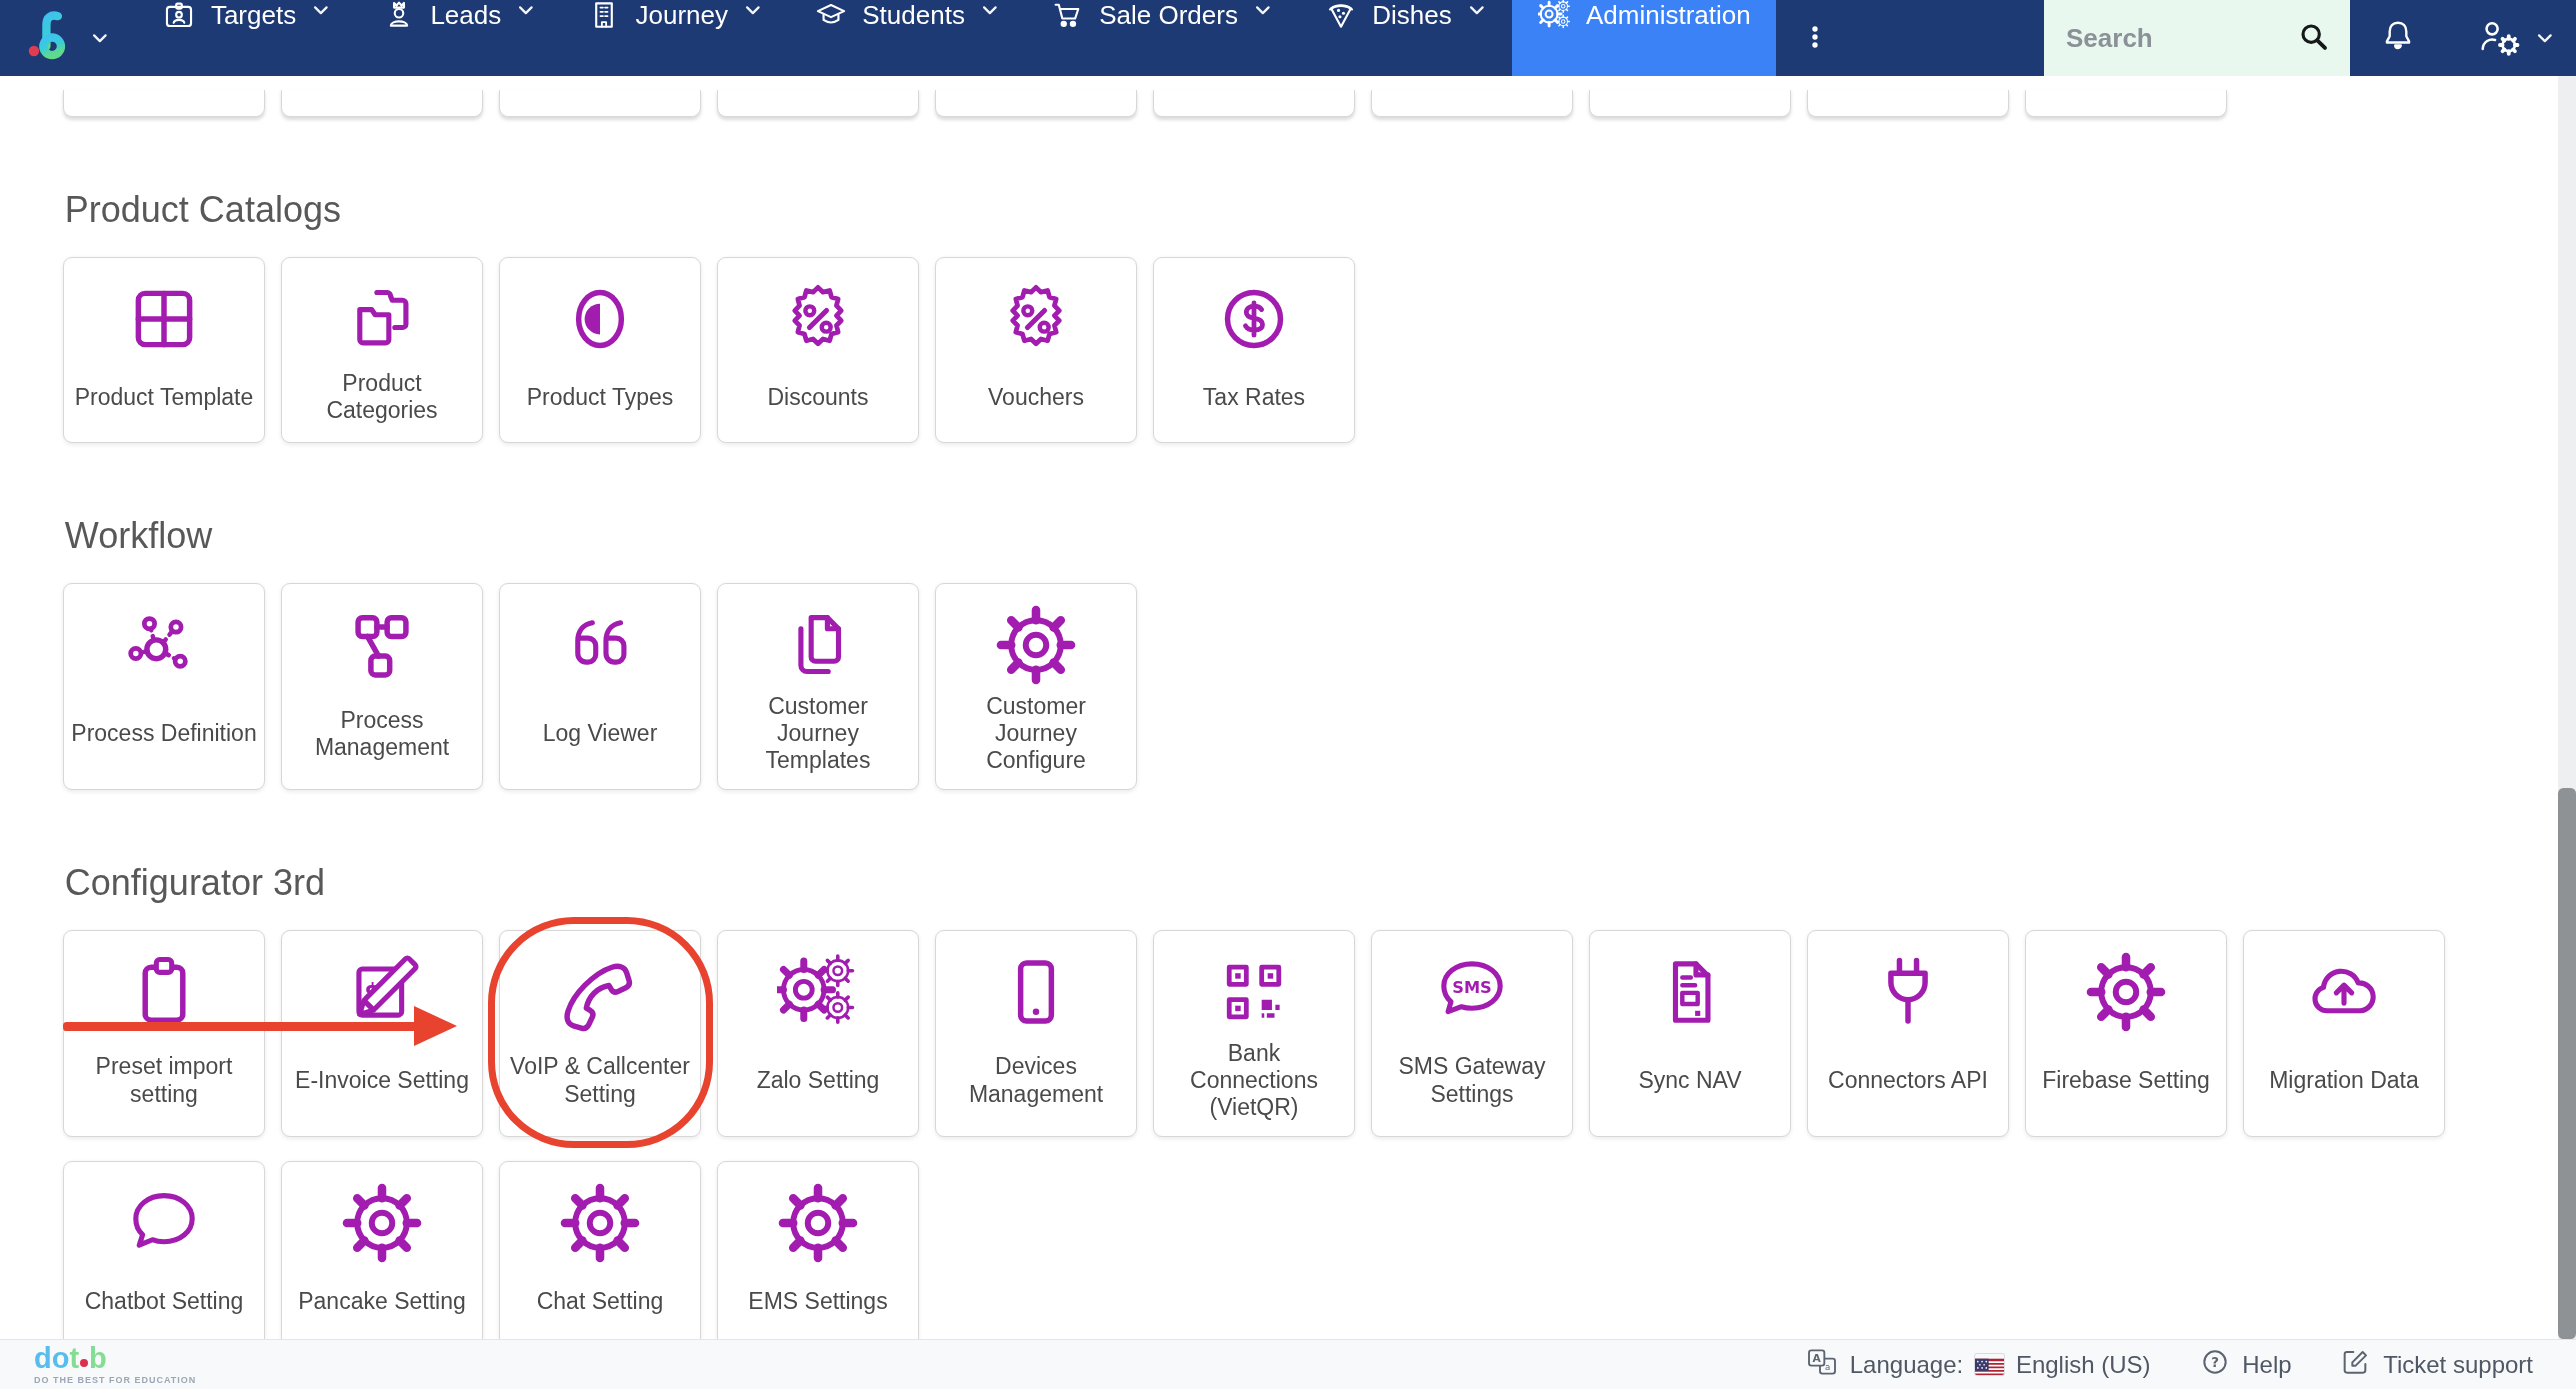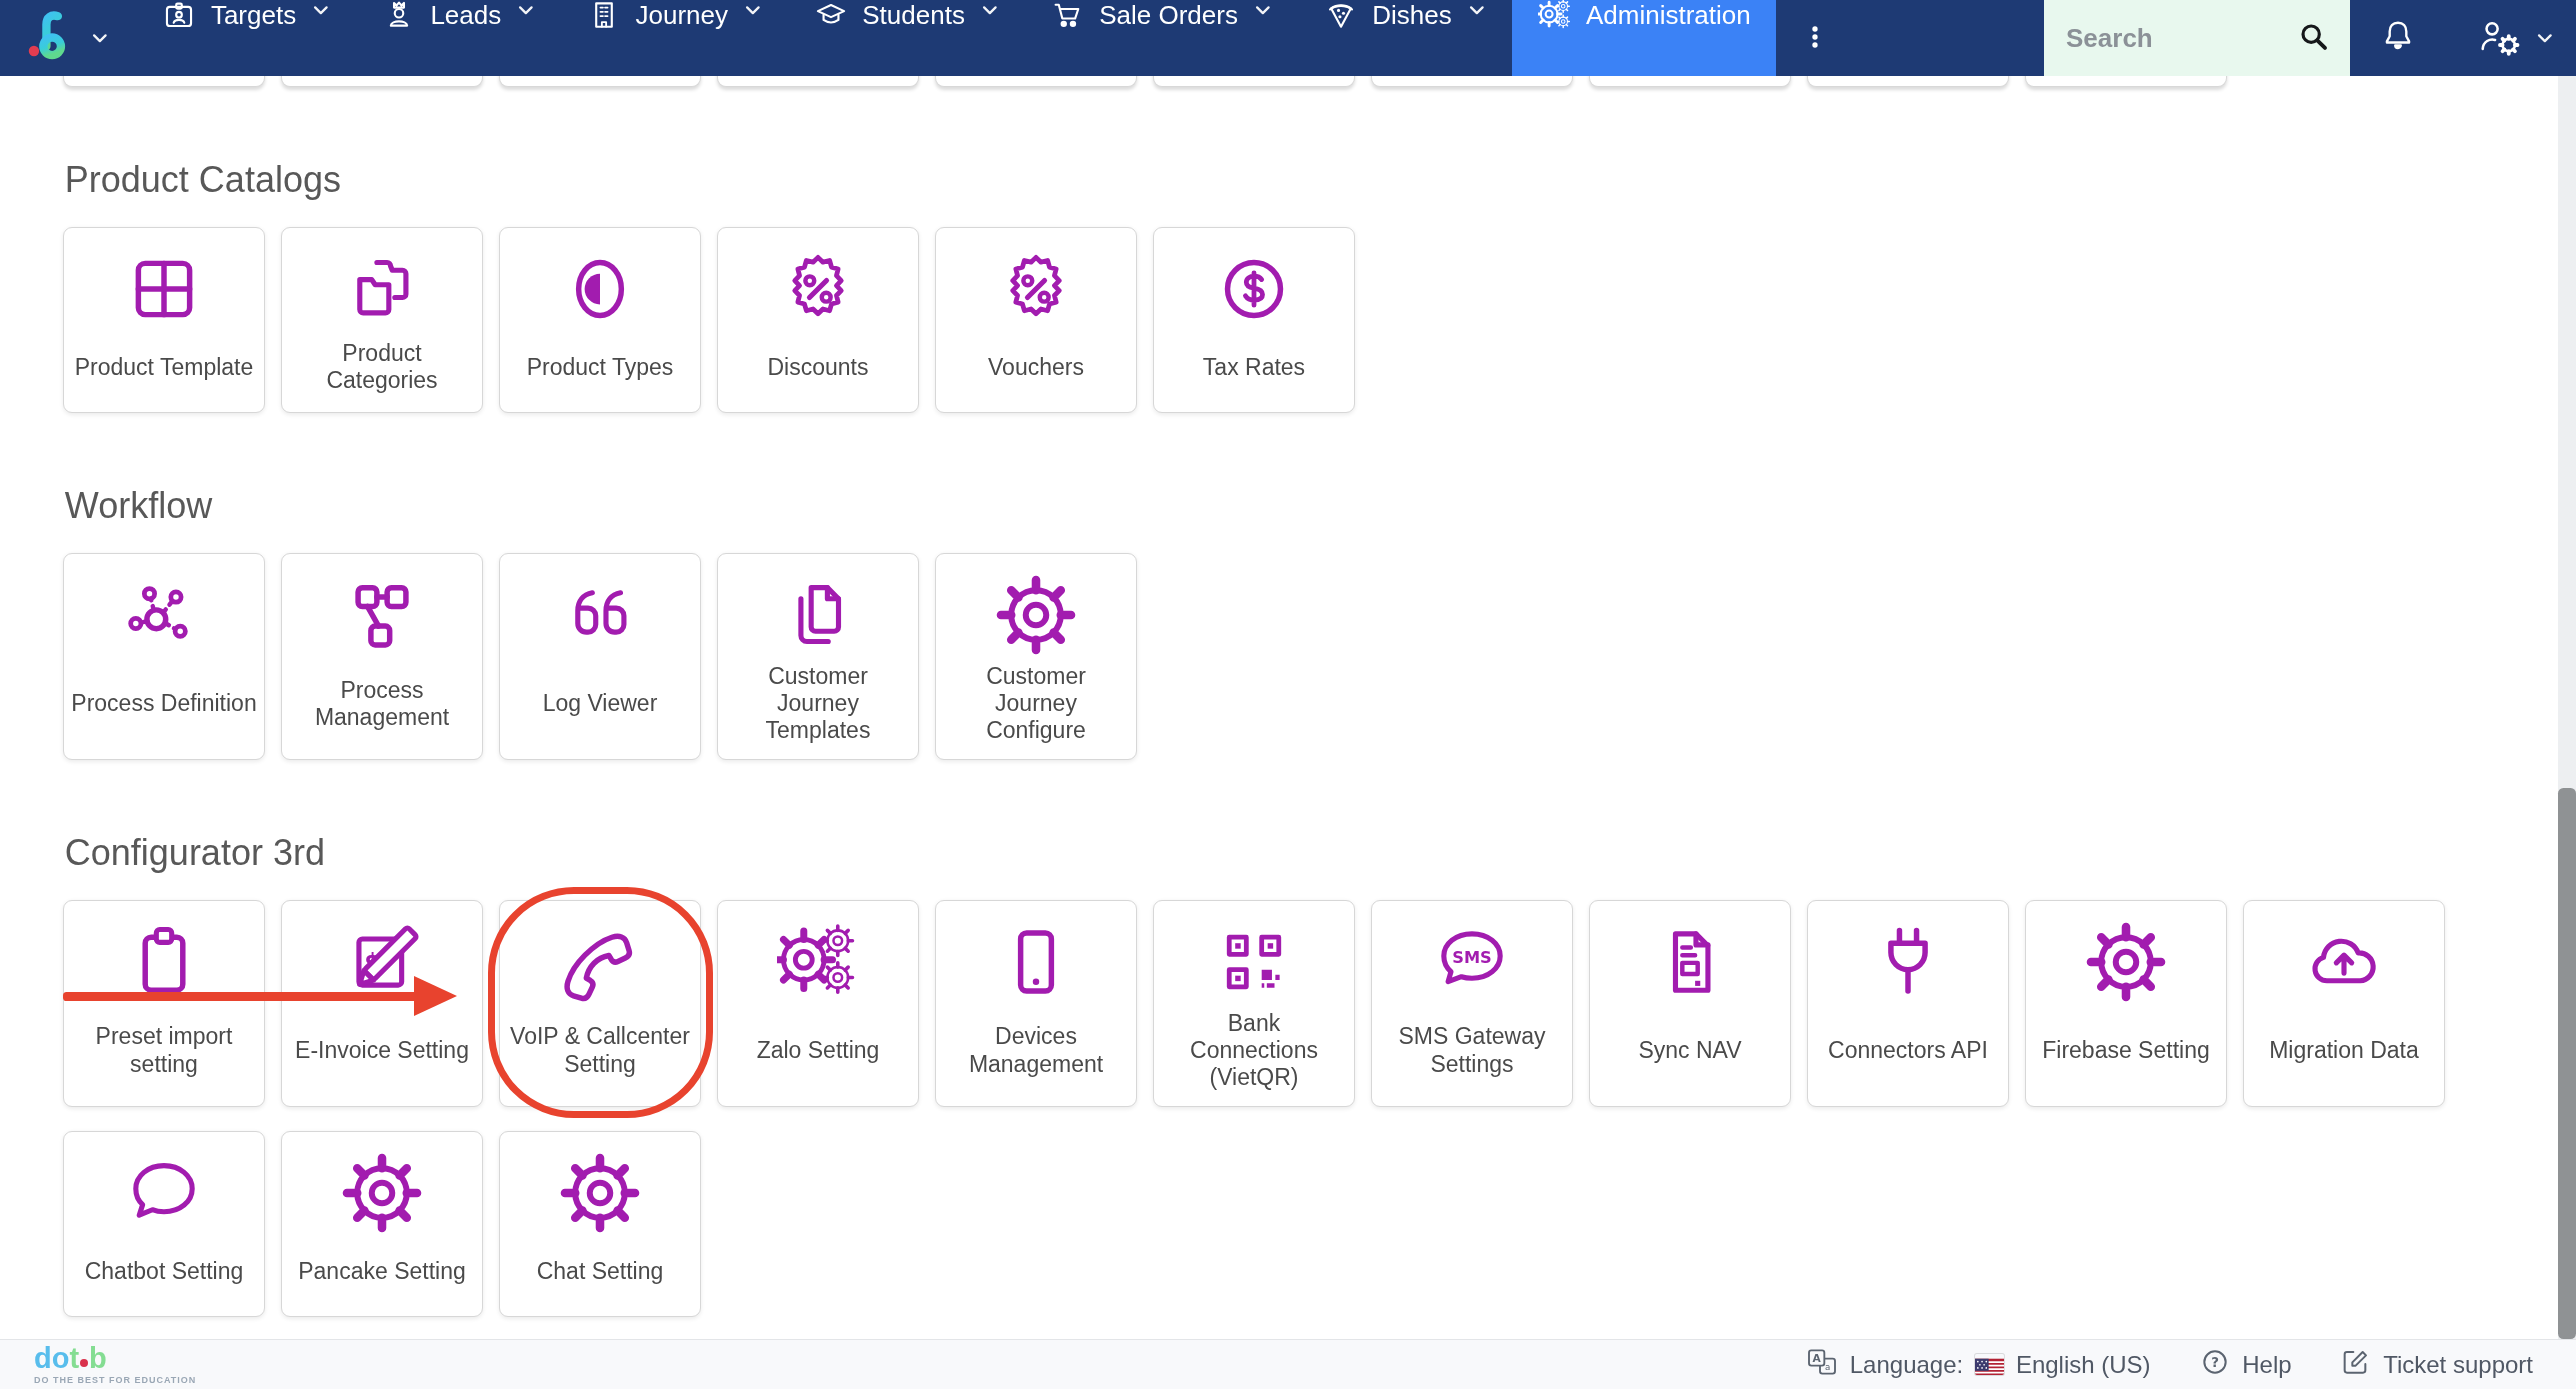--- a/index.html
+++ b/index.html
@@ -31,21 +31,21 @@
     flex:1;border:none;outline:none;background:transparent;
     font-size:26px;color:#333;font-family:inherit;min-width:0;font-weight:bold;
   }
   .search-seg input::placeholder{color:#8b9197;}
   .search-seg .sicon svg{width:34px;height:34px;color:#16181a;}
   .bell-seg,.user-seg{display:flex;align-items:center;padding:0 29px;cursor:pointer;}
   .bell-seg svg{width:38px;height:38px;}
   .user-seg{gap:10.7px;padding-right:21.5px;}
   .user-seg .uicon svg{width:47px;height:41px;}
   
-  .content{position:relative;z-index:1;padding:0 75px 0 63px;}
+  .content{position:relative;z-index:1;padding:0 75px 0 63px;margin-top:30px;}
   .cut-row{display:flex;gap:16px;height:10.7px;}
   .ghost-card{
     width:202px;height:27px;margin-top:-16px;background:#fff;
     border:1.8px solid #d8d8d8;border-top:none;border-radius:0 0 9px 9px;
     box-shadow:0 2.7px 3.6px rgba(0,0,0,0.14);box-sizing:border-box;
   }
   .section-title{
     font-size:36px;font-weight:400;color:#585858;margin:75px 0 29px 1.8px;line-height:1;
   }
   .cards{display:flex;flex-wrap:wrap;gap:24px 16px;position:relative;}
@@ -576,20 +576,30 @@
           </div>
           <div class="card">
             <div class="card-icon">
               <span><svg viewBox="0 0 48 48" fill="none" stroke="currentColor" stroke-linecap="round" stroke-linejoin="round" stroke-width="3">
                   <circle cx="24" cy="24" r="14.5" stroke-width="3.5"></circle>
                   <circle cx="24" cy="24" r="6" stroke-width="3.5"></circle>
                   <path stroke-width="5" d="M24 3.5v6M24 38.5v6M3.5 24h6M38.5 24h6M9.5 9.5l4.2 4.2M34.3 34.3l4.2 4.2M38.5 9.5l-4.2 4.2M13.7 34.3l-4.2 4.2"></path>
                 </svg></span>
             </div>
             <div class="card-label">Chat Setting</div>
+          </div>
+          <div class="card">
+            <div class="card-icon">
+              <span><svg viewBox="0 0 48 48" fill="none" stroke="currentColor" stroke-linecap="round" stroke-linejoin="round" stroke-width="3">
+                  <circle cx="24" cy="24" r="14.5" stroke-width="3.5"></circle>
+                  <circle cx="24" cy="24" r="6" stroke-width="3.5"></circle>
+                  <path stroke-width="5" d="M24 3.5v6M24 38.5v6M3.5 24h6M38.5 24h6M9.5 9.5l4.2 4.2M34.3 34.3l4.2 4.2M38.5 9.5l-4.2 4.2M13.7 34.3l-4.2 4.2"></path>
+                </svg></span>
+            </div>
+            <div class="card-label">EMS Settings</div>
           </div>
           <div class="red-arrow-shaft"></div>
           <div class="red-arrow-head"></div>
         </div>
       </section>
     </div>
 </main>
 
 <div class="scroll-track">
   <div class="scroll-thumb"></div>

